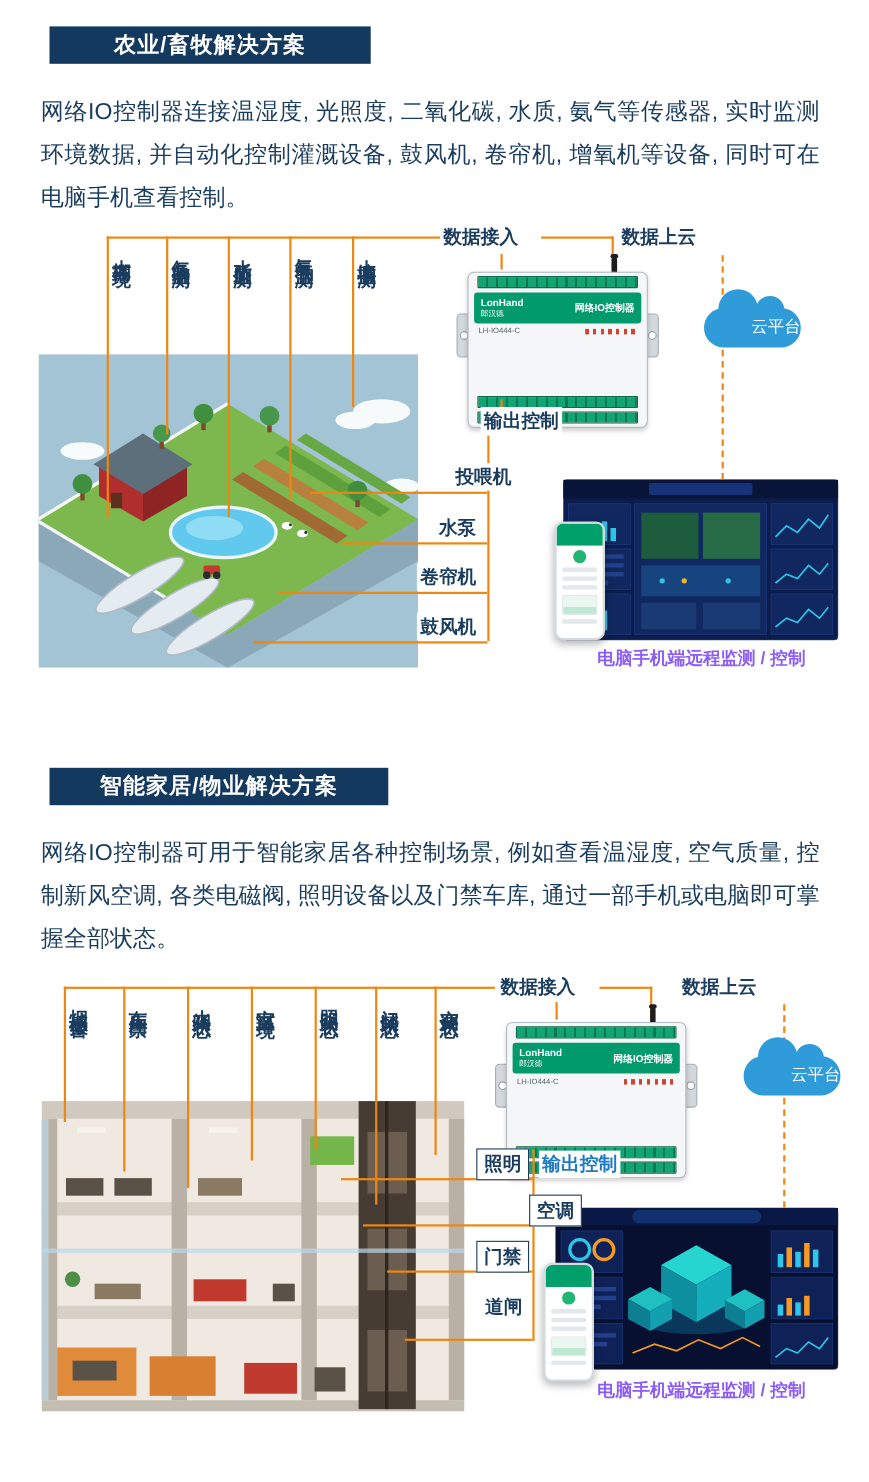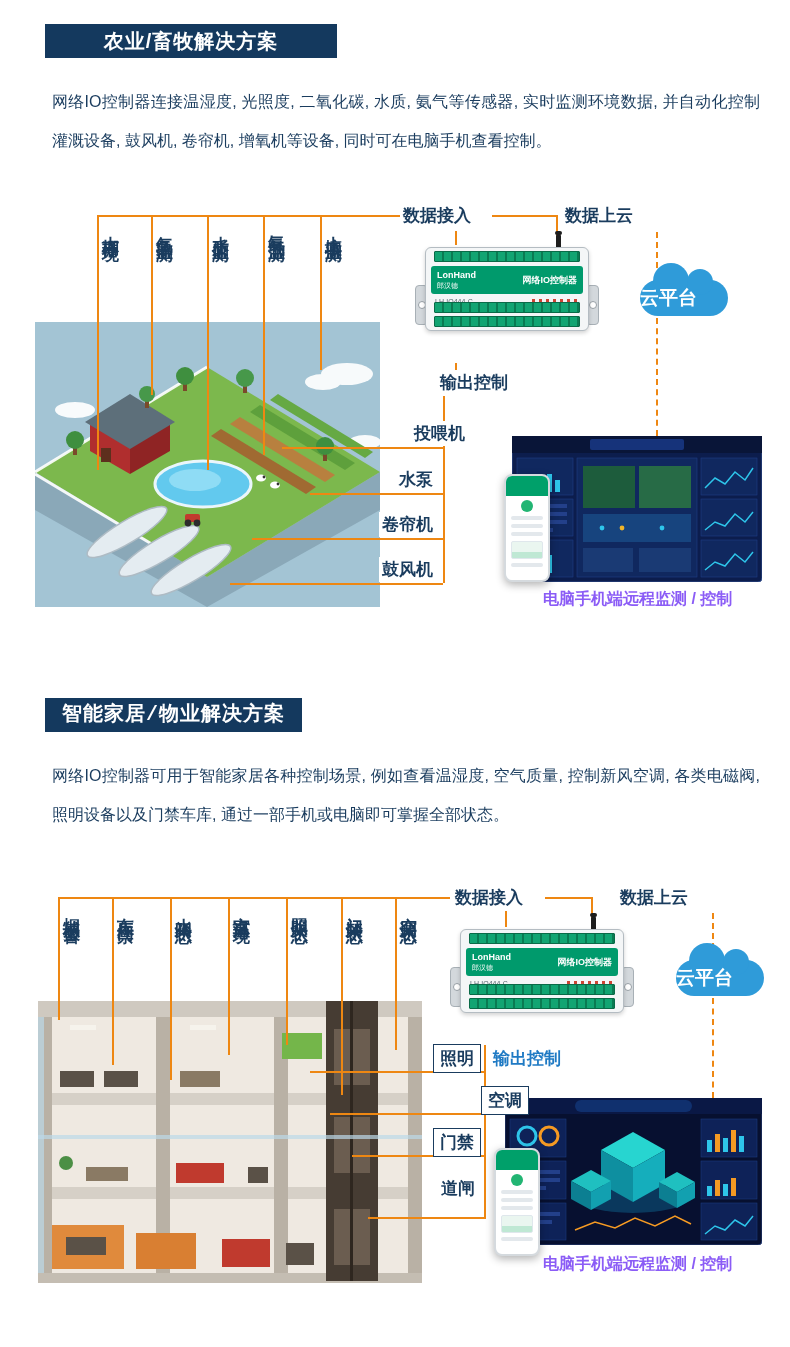--- a/index.html
+++ b/index.html
@@ -1,21 +1,21 @@
 <!DOCTYPE html>
 <html><head>
 <meta charset="utf-8">
 <style>
   * { margin:0; padding:0; box-sizing:border-box; }
   body { font-family:"Liberation Sans","DejaVu Sans",sans-serif; background:#fff; }
   .page { position:relative; width:790px; height:1347px; background:#fff; overflow:hidden; }
 
   .section-header { position:absolute; background:#14395e; color:#fff; font-size:20px;
     font-weight:bold; text-align:center; height:34px; line-height:34px; letter-spacing:1px; }
-  .para { position:absolute; left:52px; width:708px; color:#1a3c5e; font-size:16px;
+  .para { position:absolute; left:37px; width:708px; color:#1a3c5e; font-size:21px;
     line-height:39px; text-align:justify; }
 
   .hline { position:absolute; background:#ee8712; height:2px; }
   .vline { position:absolute; background:#ee8712; width:2px; }
   .vdash { position:absolute; width:0; border-left:2px dashed #ee8712; }
 
   .vlabel { position:absolute; writing-mode:vertical-rl; text-orientation:upright;
     color:#1a3c5e; font-weight:bold; font-size:17px; letter-spacing:3px; line-height:1; }
 
   .dlabel { position:absolute; color:#1a3c5e; font-weight:bold; font-size:17px;
@@ -24,25 +24,25 @@
   .dlabel.boxed { border:1px solid #1a3c5e; padding:2px 6px; }
 
   .caption { position:absolute; color:#8b5cf6; font-weight:bold; font-size:16px; white-space:nowrap; }
 
   
   .cloud { position:absolute; width:88px; height:36px; background:#2f9bd9; border-radius:18px; }
   .cloud::before { content:""; position:absolute; width:36px; height:36px; background:#2f9bd9;
     border-radius:50%; top:-17px; left:13px; }
   .cloud::after { content:""; position:absolute; width:26px; height:26px; background:#2f9bd9;
     border-radius:50%; top:-11px; left:47px; }
-  .cloud .label { position:relative; z-index:2; text-align:left; line-height:36px;
-    color:#fff; font-weight:bold; font-size:19px; }
+  .cloud .label { position:relative; z-index:2; text-align:right; line-height:36px;
+    color:#fff; font-weight:normal; font-size:15px; }
 
   
-  .device { position:absolute; width:164px; height:84px; }
+  .device { position:absolute; width:164px; height:142px; }
   .device .ear { position:absolute; top:38px; width:13px; height:40px; background:#d3d8dc;
     border:1px solid #a8b0b6; border-radius:4px; }
   .device .ear.left { left:-10px; } .device .ear.right { right:-10px; }
   .device .ear::after { content:""; position:absolute; left:2px; top:15px; width:6px; height:6px;
     border-radius:50%; background:#fff; border:1px solid #98a0a6; }
   .device .antenna { position:absolute; top:-13px; right:28px; width:5px; height:15px;
     background:#1d1d1d; border-radius:2px; }
   .device .antenna::after { content:""; position:absolute; top:-3px; left:-1px; width:7px; height:4px;
     background:#1d1d1d; border-radius:2px; }
   .device .dbody { position:absolute; inset:0; background:#f4f6f7; border:1px solid #b4bcc2;
@@ -248,21 +248,21 @@
   <div class="hline" style="left:310px; top:493px; width:133px;"></div>
   <div class="hline" style="left:252px; top:538px; width:191px;"></div>
   <div class="hline" style="left:230px; top:583px; width:213px;"></div>
   <span class="dlabel" style="left:379px; top:421px;margin-left:32px;">投喂机</span>
   <span class="dlabel" style="left:396px; top:467px;">水泵</span>
   <span class="dlabel" style="left:379px; top:512px;">卷帘机</span>
   <span class="dlabel" style="left:379px; top:557px;">鼓风机</span>
 
   <span class="caption" style="left:543px; top:589px;">电脑手机端远程监测 / 控制</span>
 
-  <div class="section-header" style="left:45px; top:698px; width:257px;font-family:Liberation Mono, monospace;">智能家居/物业解决方案</div>
+  <div class="section-header" style="left:45px; top:698px; width:308px;">智能家居/物业解决方案</div>
 
   <p class="para" style="top:756px;">网络IO控制器可用于智能家居各种控制场景, 例如查看温湿度, 空气质量, 控制新风空调, 各类电磁阀, 照明设备以及门禁车库, 通过一部手机或电脑即可掌握全部状态。</p>
 
   <svg class="illus" style="left:30px; top:985px;" width="400" height="300" viewBox="0 0 400 300">
     <rect width="400" height="300" fill="#ffffff"></rect>
     <rect x="8" y="30" width="384" height="266" fill="#efe9e1"></rect>
     <rect x="8" y="16" width="384" height="16" fill="#cfc9c0"></rect>
     <rect x="8" y="108" width="384" height="12" fill="#d6d0c7"></rect>
     <rect x="8" y="202" width="384" height="12" fill="#d6d0c7"></rect>
     <rect x="8" y="288" width="384" height="10" fill="#c4bdb2"></rect>

